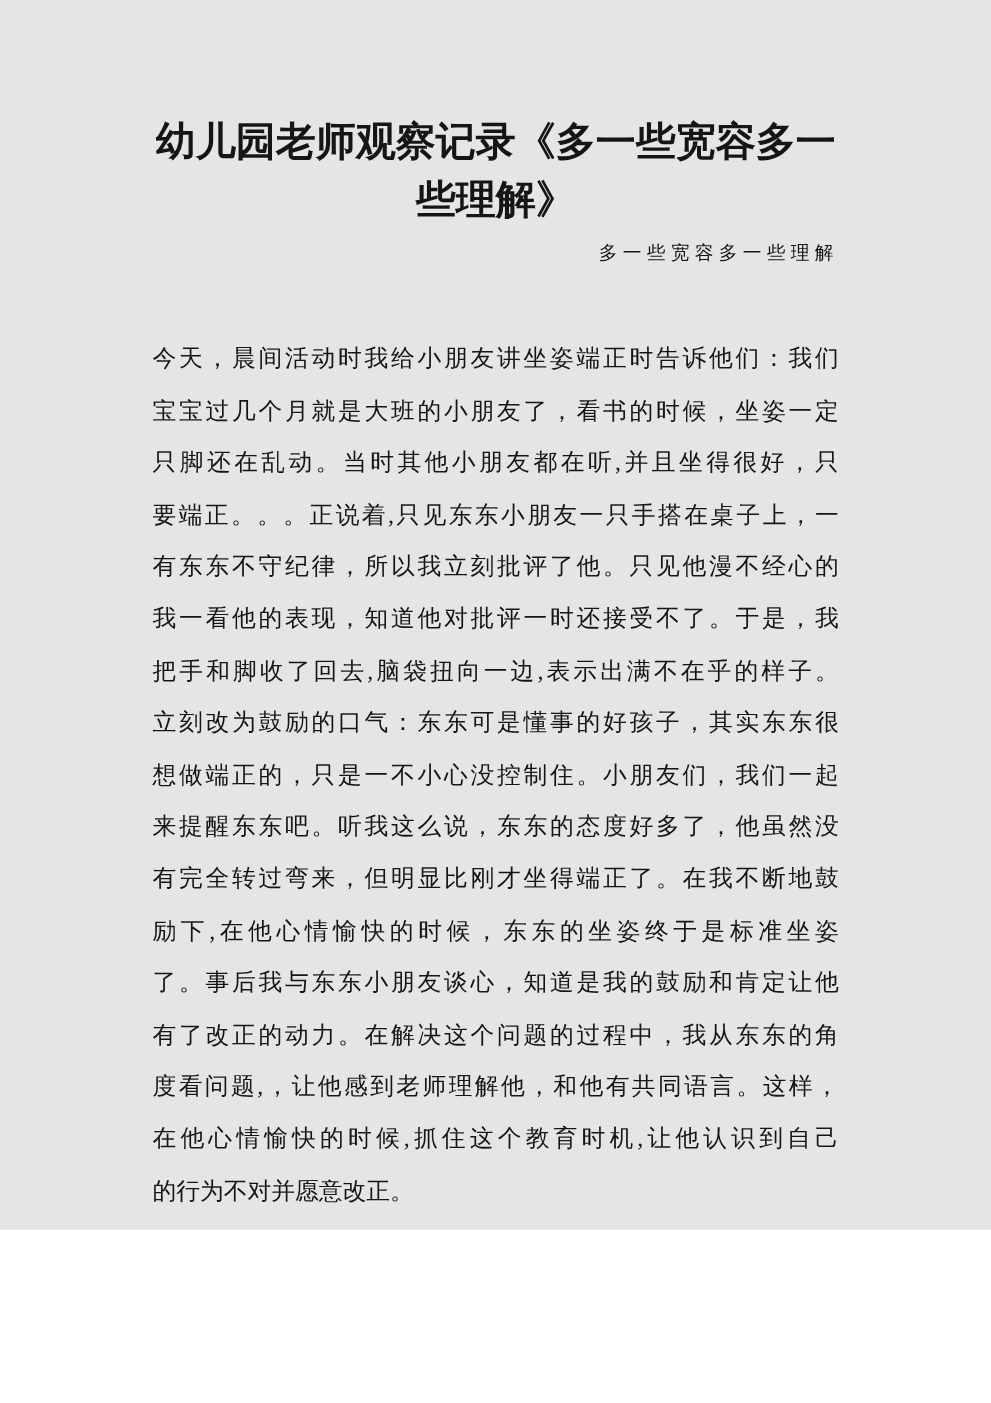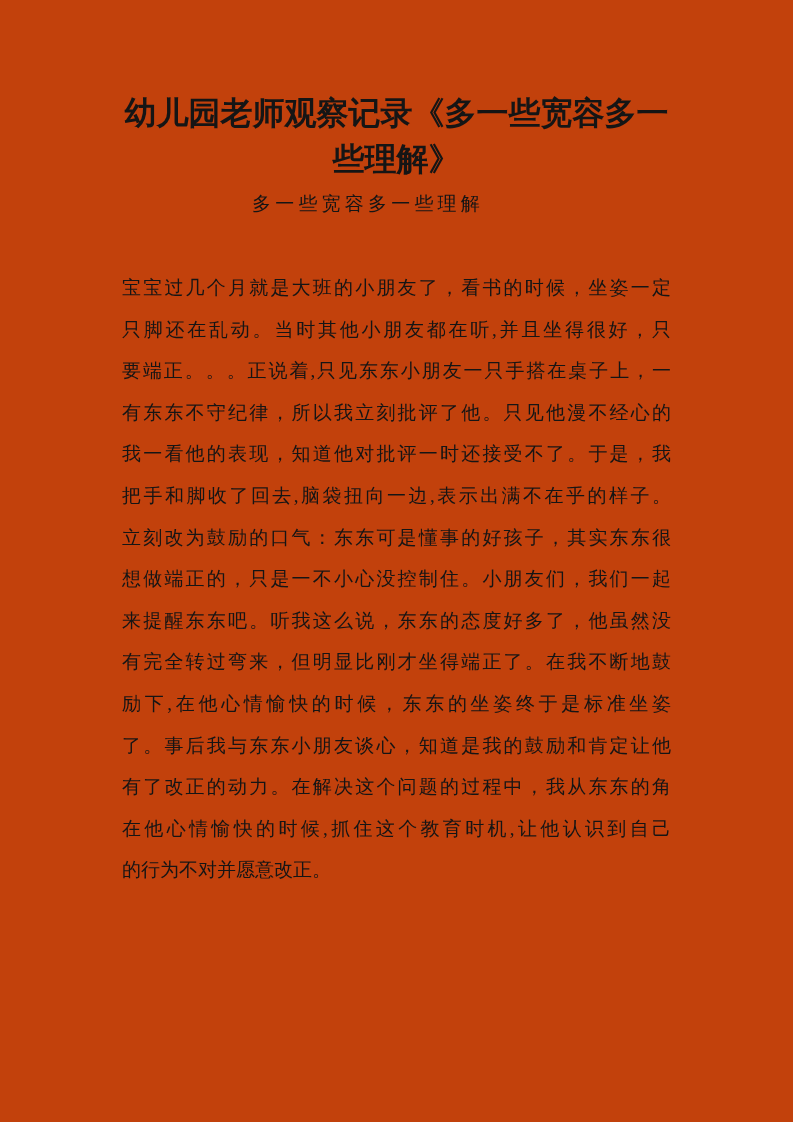--- a/index.html
+++ b/index.html
@@ -1,40 +1,40 @@
 <!DOCTYPE html>
 <html lang="zh"><head>
 <meta charset="utf-8">
 <style>
   html, body { margin: 0; padding: 0; background: #ffffff; }
   .page {
     position: relative;
     width: 793px;
-    height: 1122px;
+    height: 984px;
     margin: 0 auto;
-    background: #c2410c;
+    background: #e5e5e5;
     color: #151515;
     font-family: "Liberation Serif", serif;
     overflow: hidden;
   }
   .doc-title {
     padding-top: 90px;
     margin: 0 118px;
     font-size: 32px;
     font-weight: bold;
     line-height: 46px;
     text-align: center;
   }
   .doc-title .t-line { display: block; }
   .doc-subtitle {
     margin: 10px 122px 0 65px;
-    font-size: 19px;
+    font-size: 15px;
     line-height: 23px;
     letter-spacing: 4.2px;
-    text-align: center;
+    text-align: right;
   }
   .doc-body {
     margin: 52px 122px 0 122px;
   }
   .b-line {
     font-size: 19px;
     line-height: 41.6px;
     text-align: justify;
     text-align-last: justify;
     white-space: normal;
@@ -49,30 +49,32 @@
 <div class="page">
 
   <h1 class="doc-title">
     <span class="t-line">幼儿园老师观察记录《多一些宽容多一</span>
     <span class="t-line">些理解》</span>
   </h1>
 
   <div class="doc-subtitle">多一些宽容多一些理解</div>
 
   <div class="doc-body">
+    <div class="b-line">今天，晨间活动时我给小朋友讲坐姿端正时告诉他们：我们</div>
     <div class="b-line">宝宝过几个月就是大班的小朋友了，看书的时候，坐姿一定</div>
     <div class="b-line">只脚还在乱动。当时其他小朋友都在听,并且坐得很好，只</div>
     <div class="b-line">要端正。。。正说着,只见东东小朋友一只手搭在桌子上，一</div>
     <div class="b-line">有东东不守纪律，所以我立刻批评了他。只见他漫不经心的</div>
     <div class="b-line">我一看他的表现，知道他对批评一时还接受不了。于是，我</div>
     <div class="b-line">把手和脚收了回去,脑袋扭向一边,表示出满不在乎的样子。</div>
     <div class="b-line">立刻改为鼓励的口气：东东可是懂事的好孩子，其实东东很</div>
     <div class="b-line">想做端正的，只是一不小心没控制住。小朋友们，我们一起</div>
     <div class="b-line">来提醒东东吧。听我这么说，东东的态度好多了，他虽然没</div>
     <div class="b-line">有完全转过弯来，但明显比刚才坐得端正了。在我不断地鼓</div>
     <div class="b-line">励下,在他心情愉快的时候，东东的坐姿终于是标准坐姿</div>
     <div class="b-line">了。事后我与东东小朋友谈心，知道是我的鼓励和肯定让他</div>
     <div class="b-line">有了改正的动力。在解决这个问题的过程中，我从东东的角</div>
+    <div class="b-line">度看问题,，让他感到老师理解他，和他有共同语言。这样，</div>
     <div class="b-line">在他心情愉快的时候,抓住这个教育时机,让他认识到自己</div>
     <div class="b-line last">的行为不对并愿意改正。</div>
   </div>
 
 </div>
 
 </body></html>

